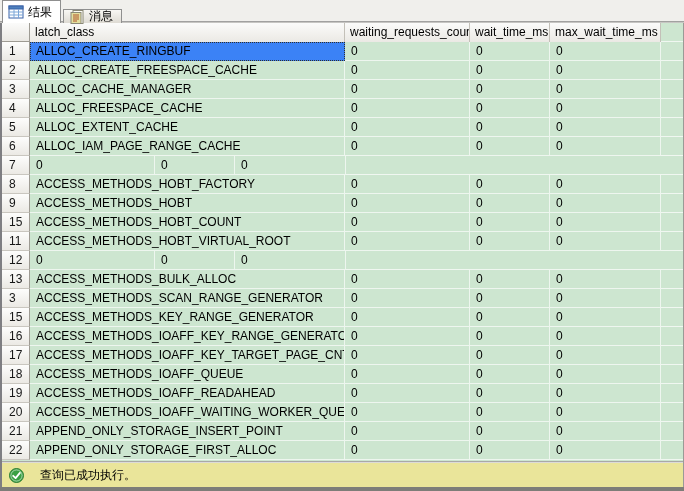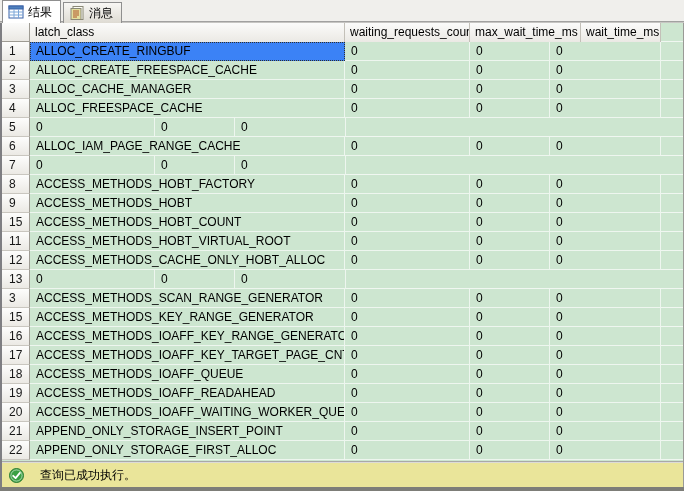--- a/index.html
+++ b/index.html
@@ -19,21 +19,21 @@
     display:flex; align-items:flex-end;
     background:#f0efec;
     padding-left:2px;
     position:relative;
   }
   .tabstrip::after{
     content:""; position:absolute; left:0; right:0; bottom:0; height:2px;
     background:linear-gradient(#8f8f8f,#d9d8d4);
   }
   .tab {
-    height:21px; display:flex; align-items:center; gap:4px;
+    height:14px; display:flex; align-items:center; gap:4px;
     padding:0 8px 0 5px;
     border:1px solid #8f8f8f; border-bottom:none;
     background:linear-gradient(#f8f7f4,#dedbd3);
     margin-right:2px; cursor:default; position:relative; z-index:1;
   }
   .tab.active {
     background:#ffffff; height:23px; z-index:3;
   }
   .tab-icon { width:16px; height:16px; display:inline-block; flex:0 0 16px; }
 
@@ -137,22 +137,22 @@
       </span>
       <span>消息</span>
     </div>
   </div>
 
   <div class="grid-area">
     <div class="grid-header">
       <div class="corner c-num"></div>
       <div class="hcell c-latch">latch_class</div>
       <div class="hcell c-wrc">waiting_requests_count</div>
+      <div class="hcell c-wtm">wait_time_ms</div>
       <div class="hcell c-mwtm">max_wait_time_ms</div>
-      <div class="hcell c-wtm">wait_time_ms</div>
       <div class="hfiller"></div>
     </div>
     <div class="grid-body" id="grid-body">
   <div class="grid-row">
     <div class="rownum c-num">1</div>
     <div class="cell c-latch selected">ALLOC_CREATE_RINGBUF</div>
     <div class="cell c-wrc">0</div>
     <div class="cell c-wtm">0</div>
     <div class="cell c-mwtm">0</div>
     <div class="rowfiller"></div>
@@ -180,20 +180,21 @@
     <div class="rownum c-num">4</div>
     <div class="cell c-latch">ALLOC_FREESPACE_CACHE</div>
     <div class="cell c-wrc">0</div>
     <div class="cell c-wtm">0</div>
     <div class="cell c-mwtm">0</div>
     <div class="rowfiller"></div>
   </div>
 
   <div class="grid-row">
     <div class="rownum c-num">5</div>
+    <div class="cell c-latch">ALLOC_EXTENT_CACHE</div>
     <div class="cell c-wrc">0</div>
     <div class="cell c-wtm">0</div>
     <div class="cell c-mwtm">0</div>
     <div class="rowfiller"></div>
   </div>
 
   <div class="grid-row">
     <div class="rownum c-num">6</div>
     <div class="cell c-latch">ALLOC_IAM_PAGE_RANGE_CACHE</div>
     <div class="cell c-wrc">0</div>
@@ -241,29 +242,29 @@
     <div class="rownum c-num">11</div>
     <div class="cell c-latch">ACCESS_METHODS_HOBT_VIRTUAL_ROOT</div>
     <div class="cell c-wrc">0</div>
     <div class="cell c-wtm">0</div>
     <div class="cell c-mwtm">0</div>
     <div class="rowfiller"></div>
   </div>
 
   <div class="grid-row">
     <div class="rownum c-num">12</div>
-    <div class="cell c-latch">ACCESS_METHODS_CACHE_ONLY_HOBT_ALLOC</div>
     <div class="cell c-wrc">0</div>
     <div class="cell c-wtm">0</div>
     <div class="cell c-mwtm">0</div>
     <div class="rowfiller"></div>
   </div>
 
   <div class="grid-row">
     <div class="rownum c-num">13</div>
+    <div class="cell c-latch">ACCESS_METHODS_BULK_ALLOC</div>
     <div class="cell c-wrc">0</div>
     <div class="cell c-wtm">0</div>
     <div class="cell c-mwtm">0</div>
     <div class="rowfiller"></div>
   </div>
 
   <div class="grid-row">
     <div class="rownum c-num">3</div>
     <div class="cell c-latch">ACCESS_METHODS_SCAN_RANGE_GENERATOR</div>
     <div class="cell c-wrc">0</div>

